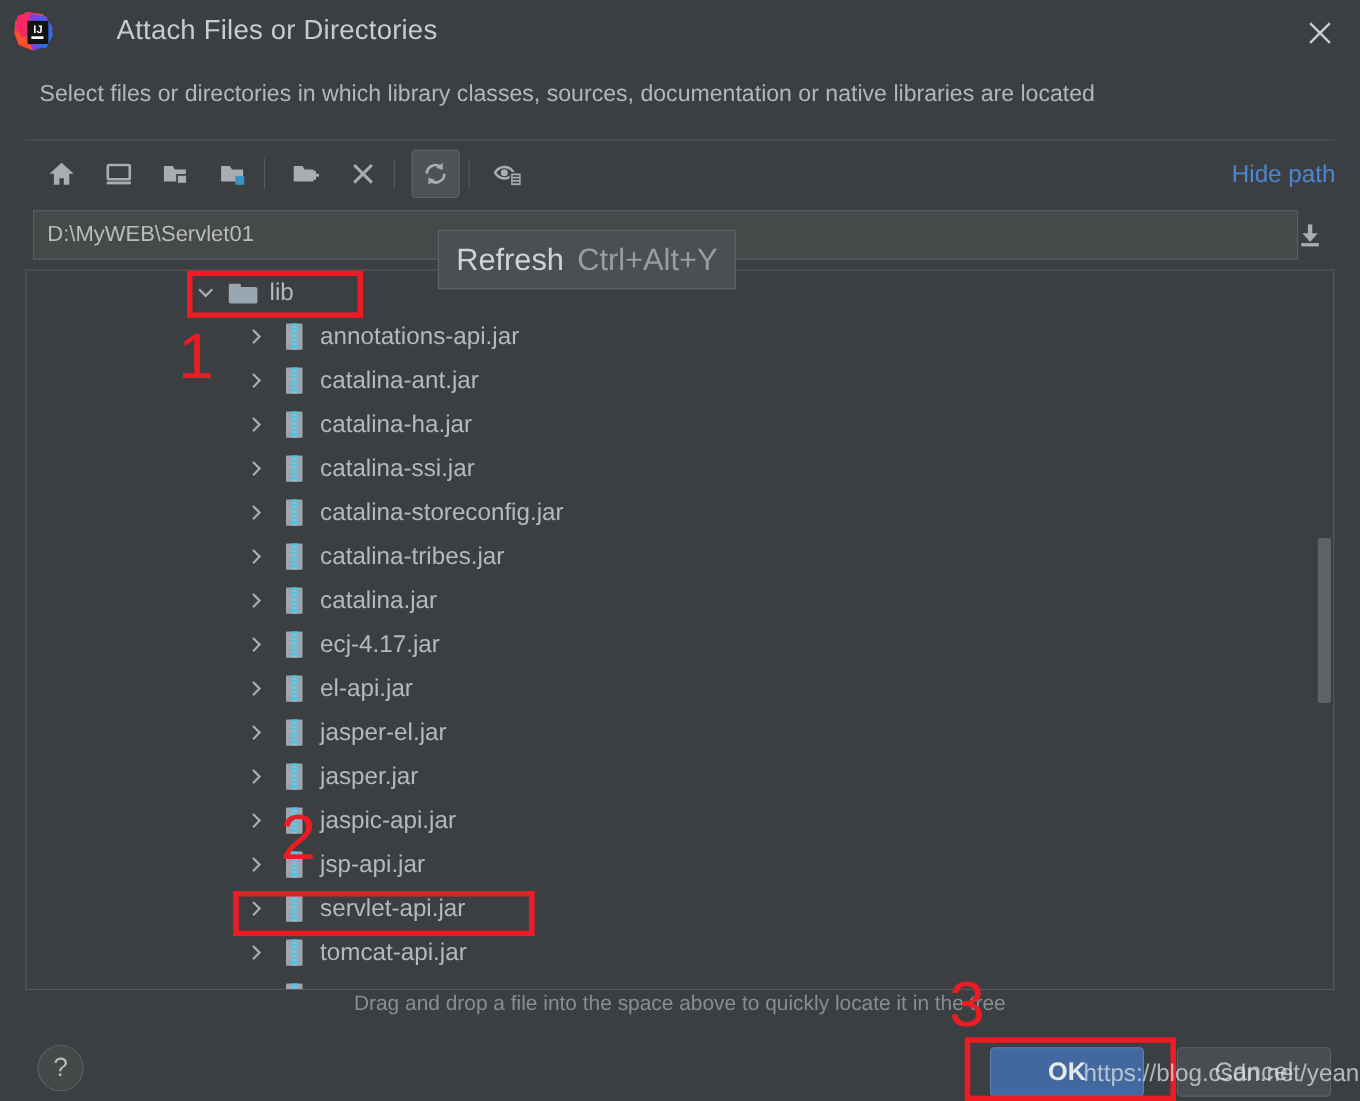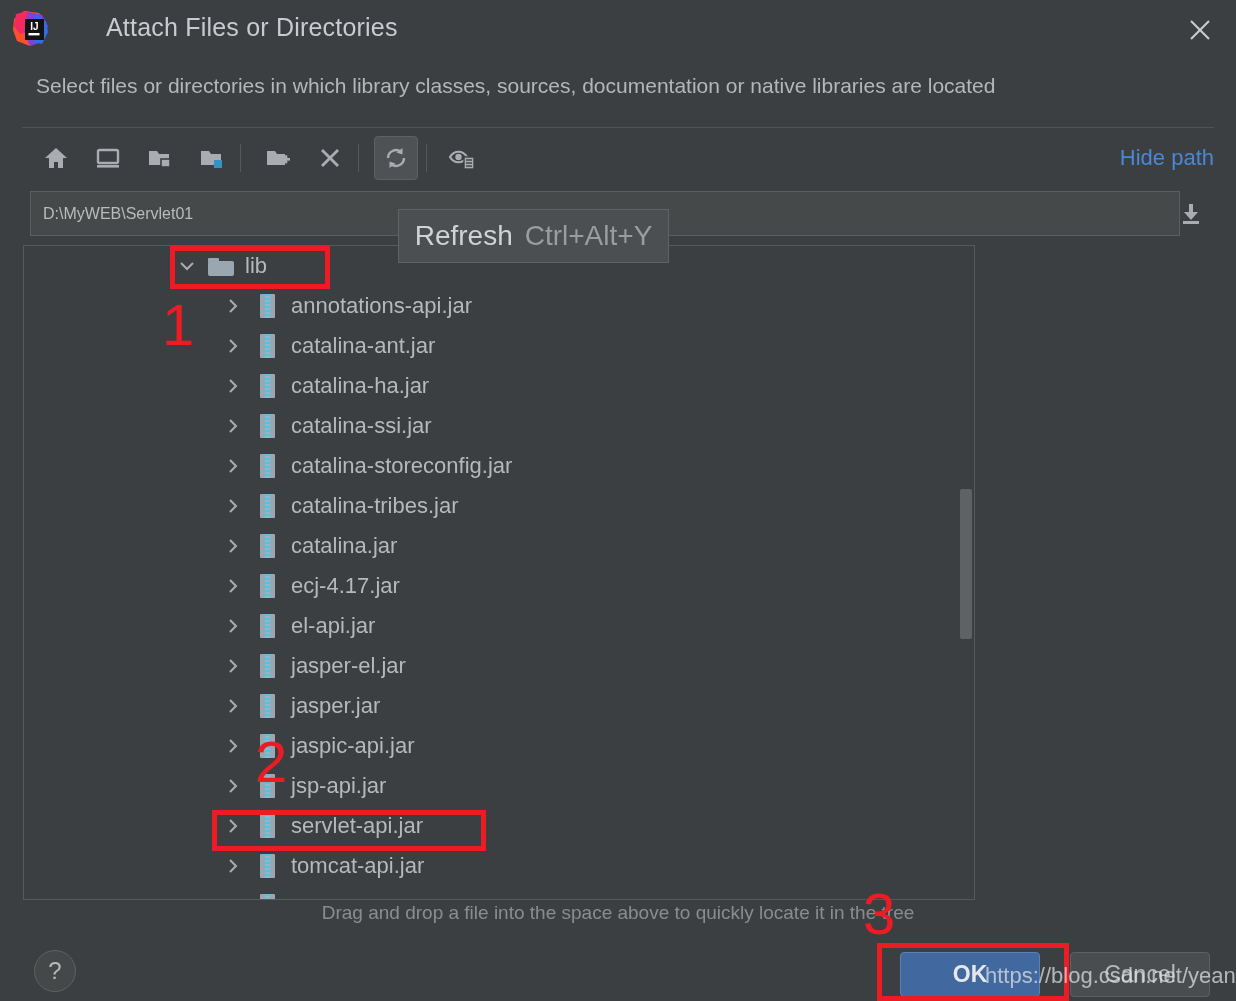--- a/index.html
+++ b/index.html
@@ -72,21 +72,21 @@
 
   
   .path-row {
     position: absolute; left: 30px; top: 191px;
     width: 1178px; height: 45px;
   }
   .path-field {
     position: absolute; left: 0; top: 0;
     width: 1150px; height: 45px;
     background: #45494a; border: 1px solid #5a5e61;
-    color: #bbbbbb; font-size: 16px;
+    color: #bbbbbb; font-size: 20px;
     padding: 0 12px; line-height: 43px;
     white-space: nowrap; overflow: hidden;
   }
   .path-dl {
     position: absolute; right: 0; top: 3px;
     width: 34px; height: 40px; cursor: pointer;
     display: flex; align-items: center; justify-content: center;
   }
 
   
@@ -97,21 +97,21 @@
     display: flex; align-items: center; justify-content: center;
     font-size: 28px; color: #d0d3d6;
     z-index: 30;
     gap: 12px;
   }
   .tooltip .shortcut { color: #9a9d9f; }
 
   
   .tree-panel {
     position: absolute; left: 23px; top: 245px;
-    width: 952px; height: 655px;
+    width: 1190px; height: 655px;
     background: #3c3f41; border: 1px solid #555a5d;
     overflow: hidden;
   }
   .tree-rows {
     position: absolute; left: 0; top: 0; width: 100%;
   }
   .row {
     position: relative; height: 40px;
     display: flex; align-items: center;
     font-size: 22px; color: #b6b9bc;

